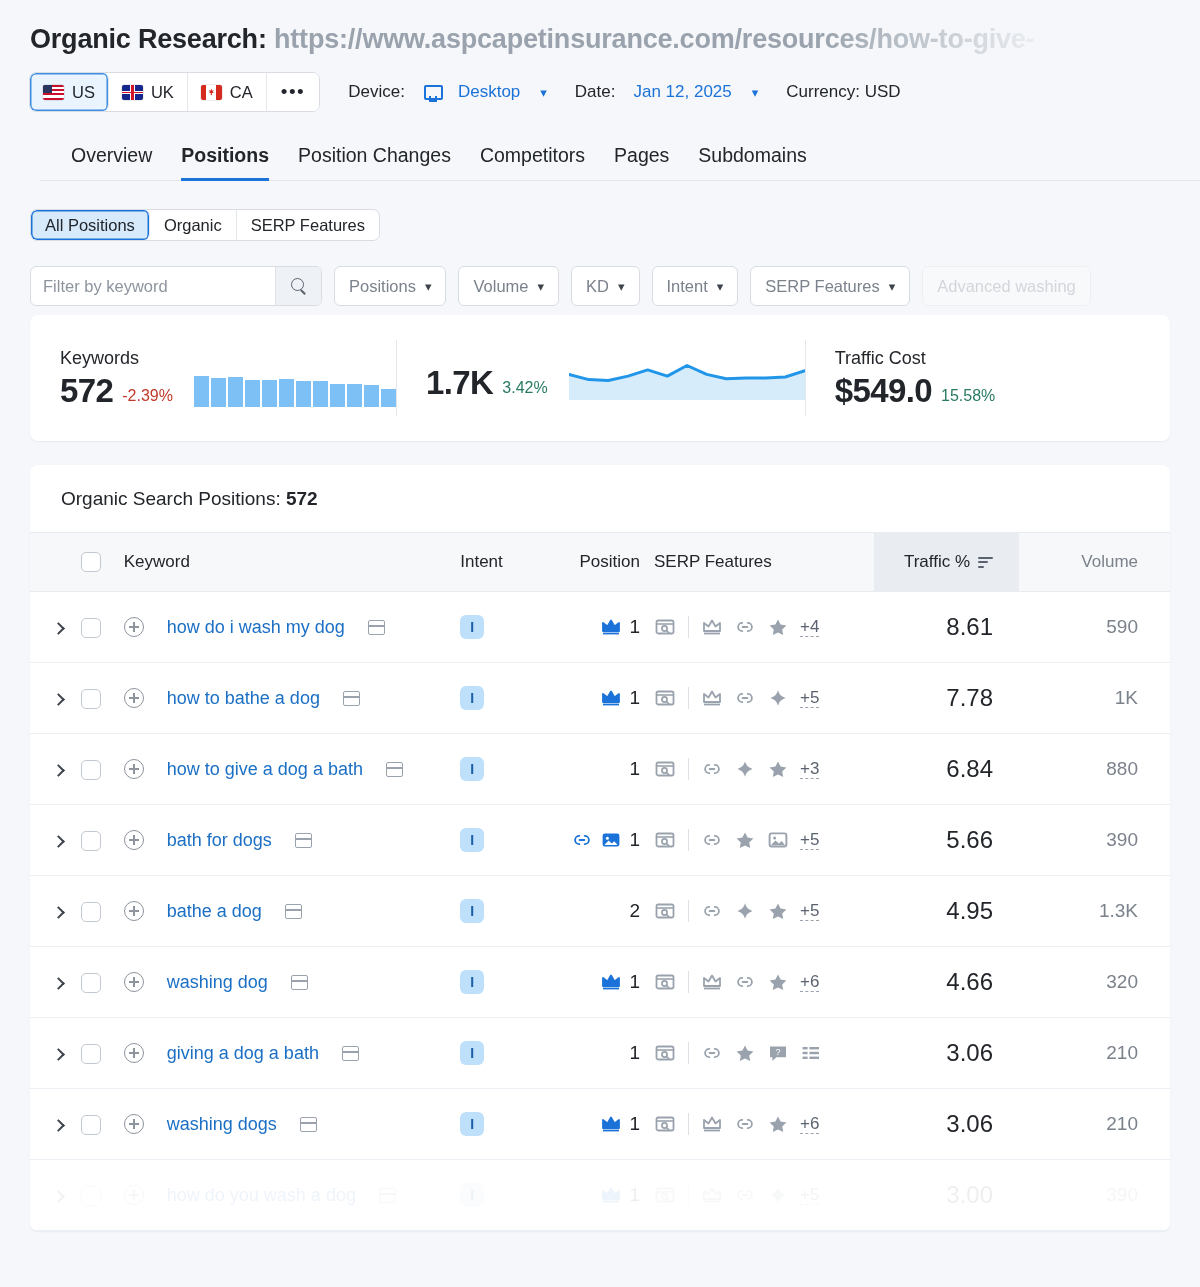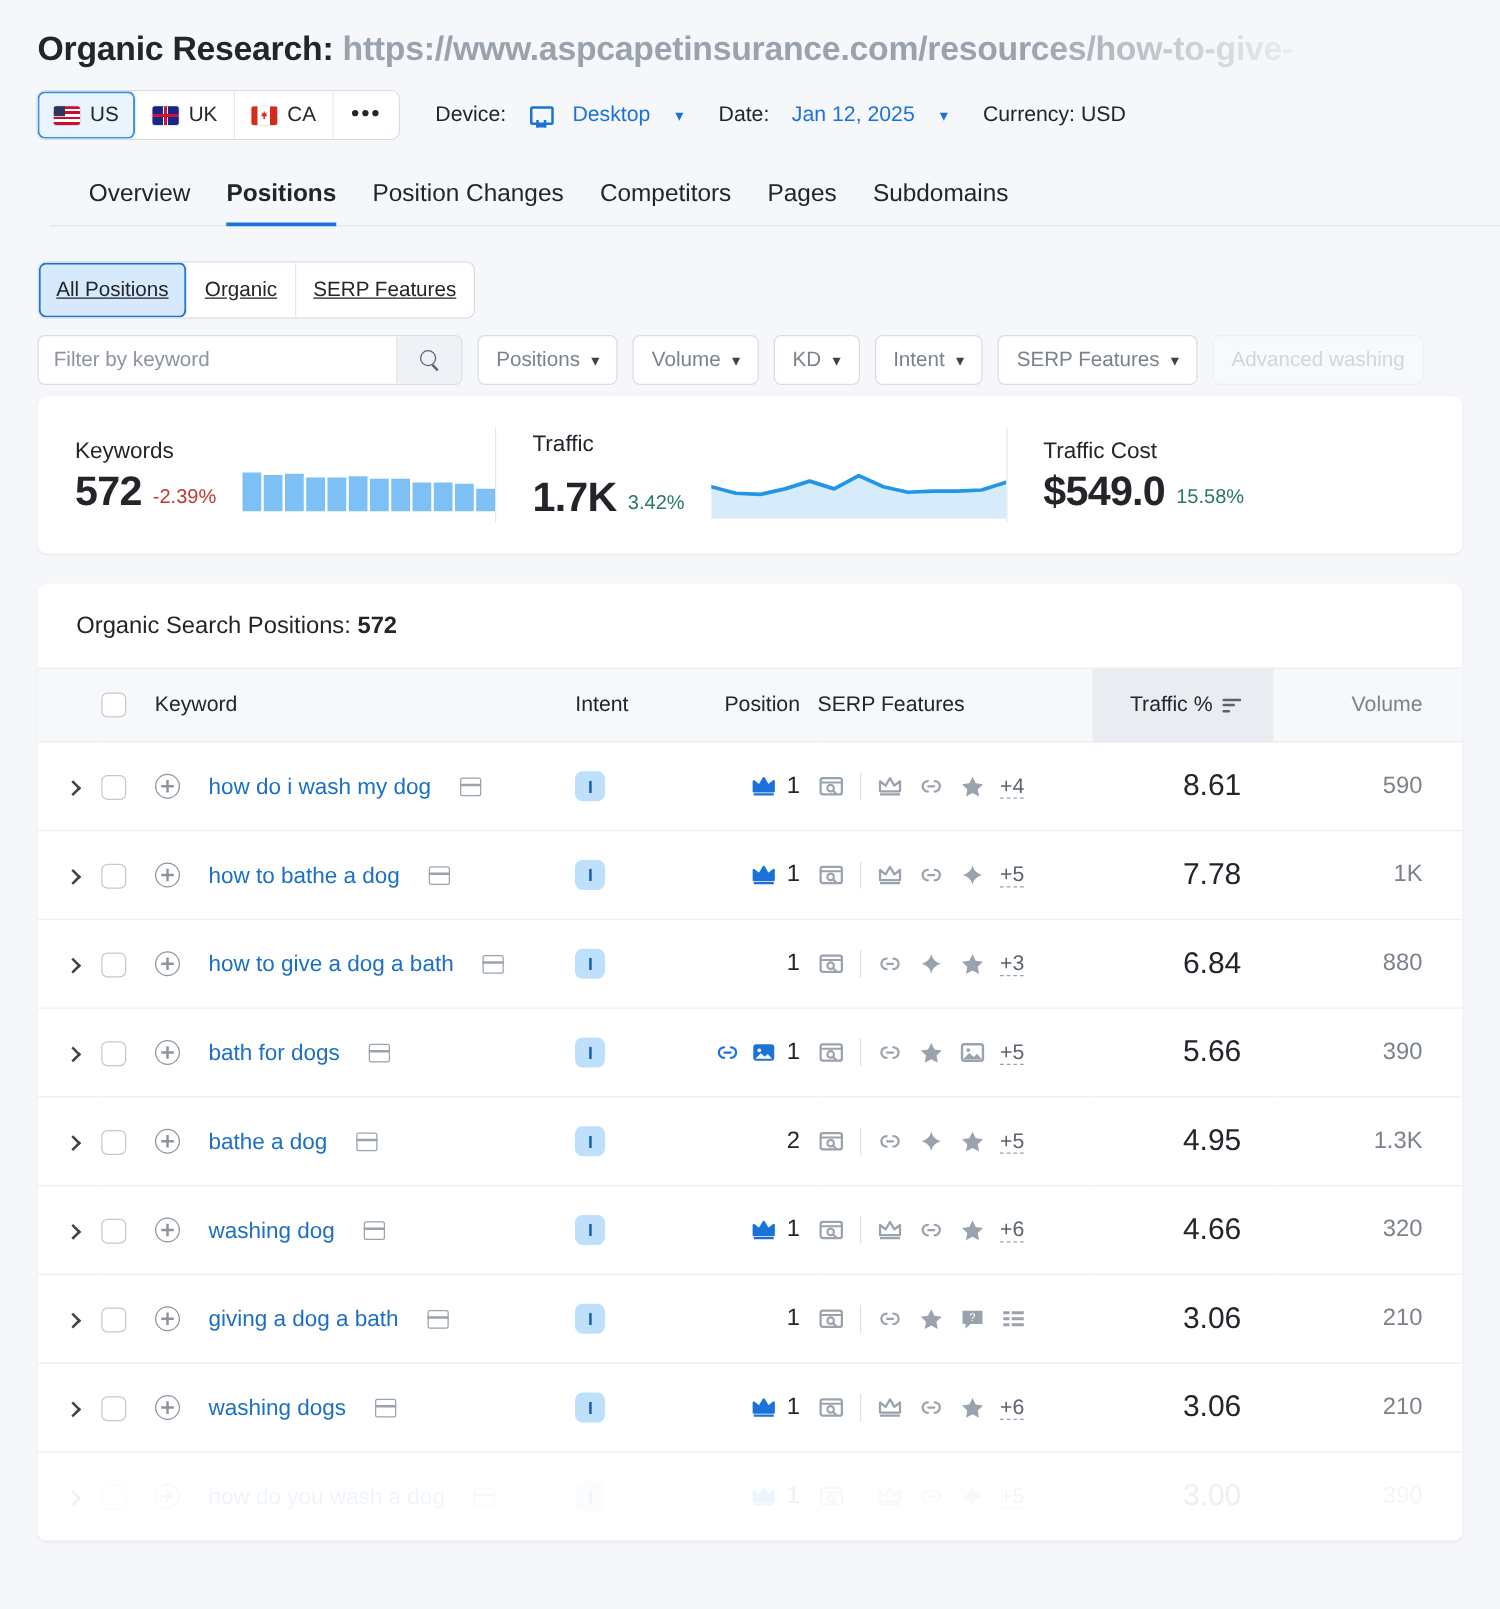--- a/index.html
+++ b/index.html
@@ -135,28 +135,27 @@
     white-space: nowrap;
   }
   .nav-tab.active { font-weight: 700; }
   .nav-tab.active::after {
     content: ""; position: absolute; left: 0; right: 0; bottom: -1px; height: 3px; background: #1b72d8;
   }
 
   
   .segmented {
     display: inline-flex;
-    margin: 28px 0 0 30px;
+    margin: 28px 0 12px 30px;
     border: 1px solid #d9dde3;
     border-radius: 7px;
     overflow: hidden;
     background: #fff;
-    height: 46px;
+    height: 32px;
     font-size: 16.5px;
-    text-decoration: underline;
   }
   .seg-item {
     display: flex; align-items: center;
     padding: 0 14px;
     border-right: 1px solid #e3e7ec;
     cursor: pointer;
     white-space: nowrap;
   }
   .seg-item:last-child { border-right: none; }
   .seg-item.active {
@@ -168,21 +167,21 @@
   
   .filters {
     display: flex;
     align-items: center;
     gap: 12px;
     padding: 22px 0 0 30px;
     height: 44px;
   }
   .search-box {
     display: flex; align-items: center;
-    width: 340px; height: 40px;
+    width: 292px; height: 40px;
     border: 1px solid #d9dde3; border-radius: 6px;
     background: #fff; overflow: hidden;
   }
   .search-box input {
     flex: 1; border: none; outline: none;
     font-size: 16.5px; padding: 0 12px;
     font-family: "Liberation Sans", sans-serif;
     color: #22252a;
     background: transparent;
   }
@@ -461,21 +460,20 @@
           <span style="height: 26px;"></span>
           <span style="height: 23px;"></span>
           <span style="height: 23px;"></span>
           <span style="height: 22px;"></span>
           <span style="height: 18px;"></span>
         </div>
     </div>
   </div>
 
   <div class="metric">
-    <div class="mlabel">Traffic</div>
     <div class="mrow">
       <div class="mval">1.7K</div>
       <div class="mdelta pos">3.42%</div>
       <svg class="spark-line" id="tr-line" viewBox="0 0 236 44" preserveAspectRatio="none">
           <path d="M0,44 L0.0,18.4 L19.7,23.6 L39.3,24.5 L59.0,20.1 L78.7,13.9 L98.3,20.1 L118.0,9.5 L137.7,18.4 L157.3,22.8 L177.0,21.9 L196.7,21.9 L216.3,21.0 L236.0,14.8 L236,44 Z" fill="#d7ecfb"></path>
           <polyline points="0.0,18.4 19.7,23.6 39.3,24.5 59.0,20.1 78.7,13.9 98.3,20.1 118.0,9.5 137.7,18.4 157.3,22.8 177.0,21.9 196.7,21.9 216.3,21.0 236.0,14.8" fill="none" stroke="#2196e8" stroke-width="3" stroke-linejoin="round" stroke-linecap="round"></polyline>
         </svg>
     </div>
   </div>
 

